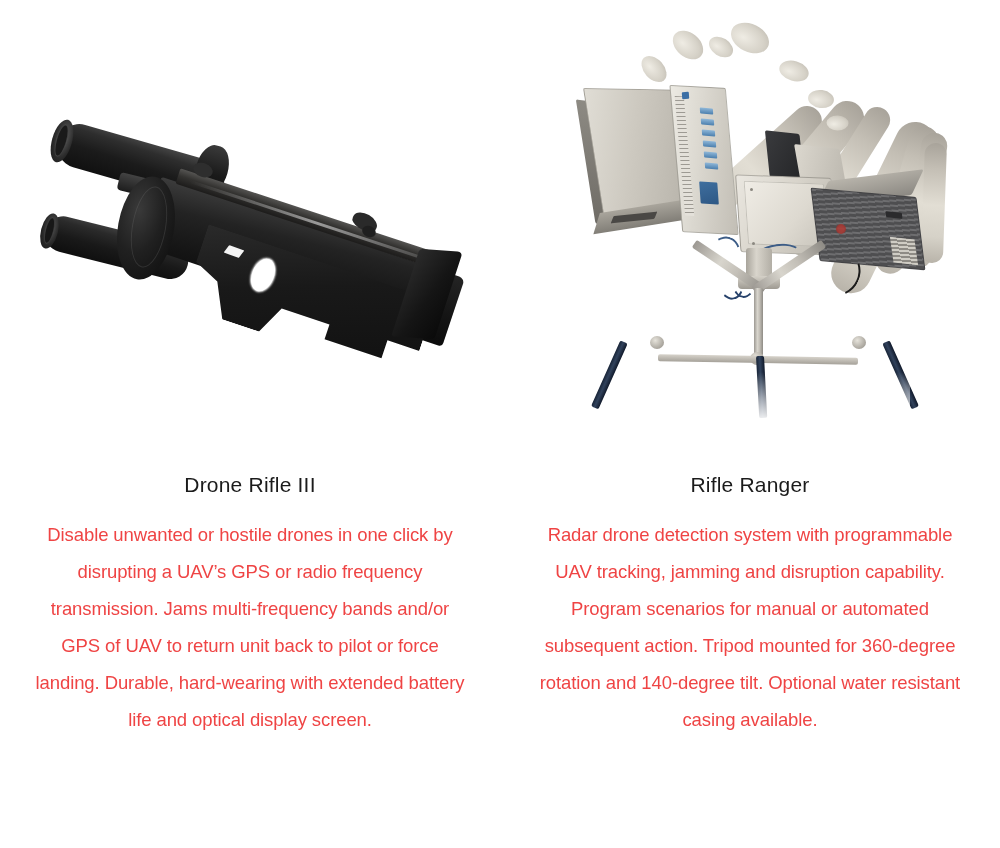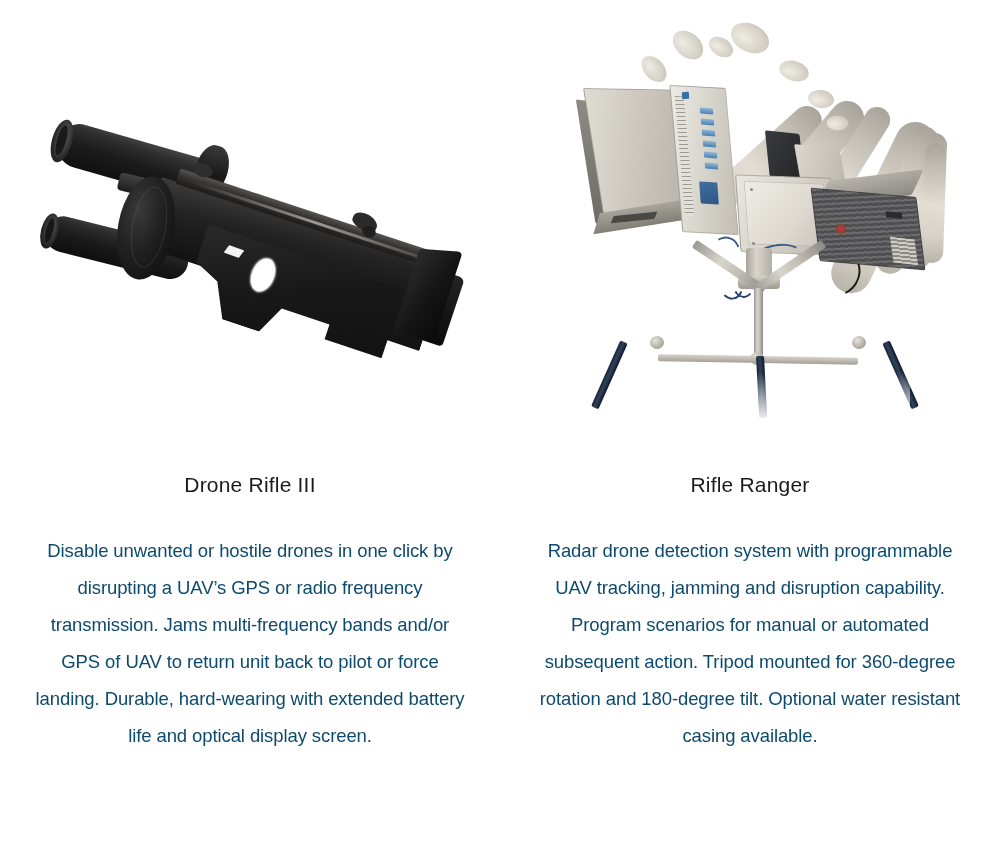--- a/index.html
+++ b/index.html
@@ -464,24 +464,24 @@
     font-weight: 400;
     color: #1b1b1b;
     text-align: center;
     letter-spacing: .2px;
     margin: 0;
     height: 30px;
     line-height: 30px;
   }
   .desc {
     width: 442px;
-    margin: 32px auto 0;
+    margin: 16px auto 0;
     font-size: 18.5px;
     line-height: 37px;
-    color: #0c4a6e;
+    color: #ef4444;
     text-align: center;
     font-weight: 400;
     letter-spacing: -.1px;
   }
 </style>
 </head>
 <body>
 
 <div class="page">
   <div class="products">
@@ -592,17 +592,17 @@
           <div class="rg-brace" style="left:158px; top:356px; width:200px; height:7px; transform:rotate(1deg);"></div>
 
           <div class="rg-leg-lower" style="left:120px; top:342px; width:8px; height:72px; transform:rotate(24deg); transform-origin:50% 0;"></div>
           <div class="rg-leg-lower" style="left:382px; top:342px; width:8px; height:72px; transform:rotate(-24deg); transform-origin:50% 0;"></div>
           <div class="rg-leg-lower" style="left:256px; top:356px; width:8px; height:62px; transform:rotate(-3deg); transform-origin:50% 0;"></div>
 
           <div class="rg-fade"></div>
         </div>
       </div>
       <h3 class="title">Rifle Ranger</h3>
-      <p class="desc">Radar drone detection system with programmable UAV tracking, jamming and disruption capability. Program scenarios for manual or automated subsequent action. Tripod mounted for 360-degree rotation and 180-degree tilt. Optional water resistant casing available.</p>
+      <p class="desc">Radar drone detection system with programmable UAV tracking, jamming and disruption capability. Program scenarios for manual or automated subsequent action. Tripod mounted for 360-degree rotation and 140-degree tilt. Optional water resistant casing available.</p>
     </div>
 
   </div>
 </div>
 
 </body></html>

